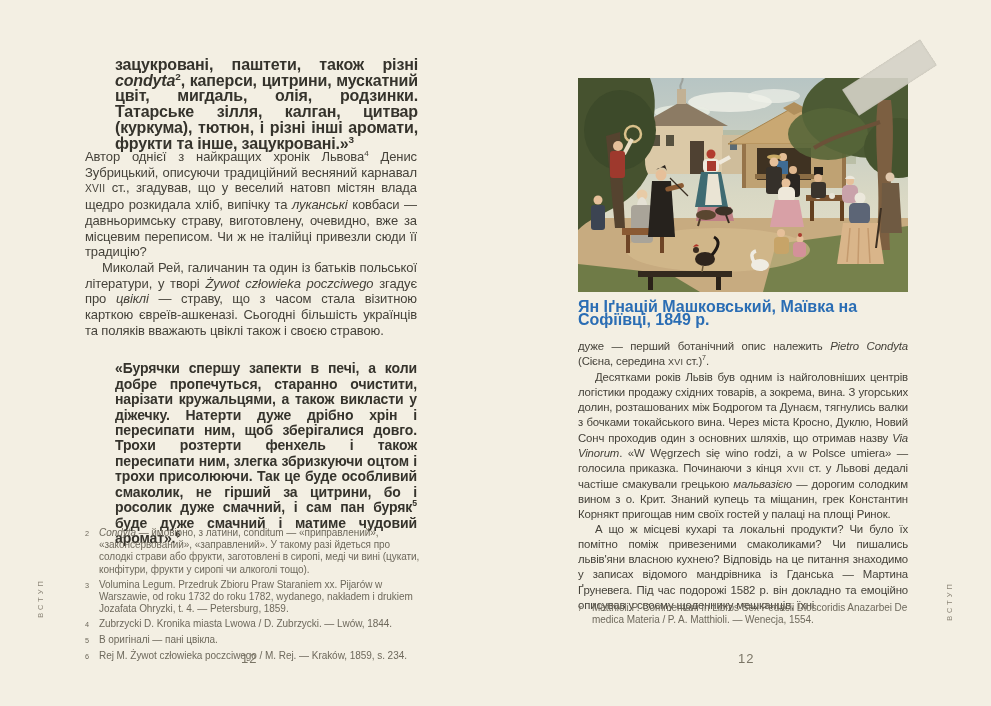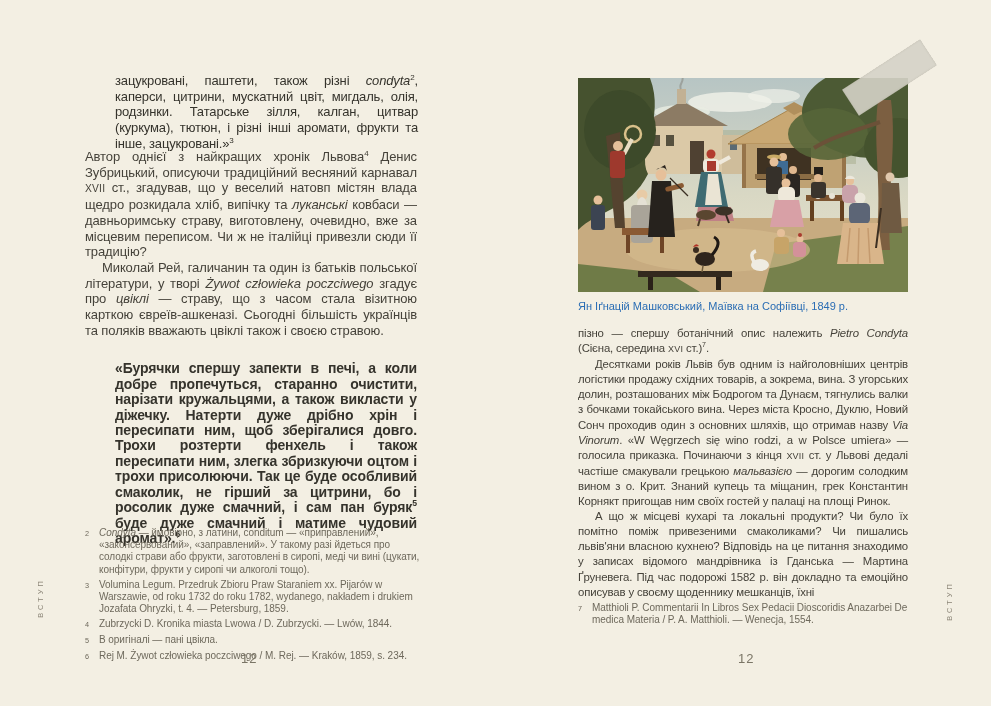--- a/index.html
+++ b/index.html
@@ -5,43 +5,43 @@
   html,body{margin:0;padding:0;}
   body{
     width:991px;height:706px;position:relative;overflow:hidden;
     background:#f3efe3;
     font-family:"Liberation Sans","DejaVu Sans",sans-serif;
     -webkit-font-smoothing:antialiased;
   }
   .abs{position:absolute;}
   
   .intro-quote{
-    left:115px;top:73px;width:303px;
-    font-size:13px;font-weight:400;line-height:15.7px;
+    left:115px;top:57px;width:303px;
+    font-size:16px;font-weight:700;line-height:15.7px;
     letter-spacing:-.15px;color:#35332c;text-align:justify;hyphens:auto;
   }
   .lp-body{left:85px;top:149px;width:332px;color:#45423a;}
   .body-par{
     margin:0;font-size:13px;line-height:15.7px;letter-spacing:-.1px;
     text-align:justify;hyphens:auto;
   }
   .indent{text-indent:17px;}
   .block-quote{
     margin:23px 0 9px 0;padding-left:30px;
     font-size:14px;font-weight:700;line-height:15.4px;
     letter-spacing:-.1px;color:#35332c;text-align:justify;hyphens:auto;
   }
   .footnotes{left:85px;top:527px;width:338px;}
   .fn-row{display:grid;grid-template-columns:14px 1fr;margin-bottom:3px;color:#6e695c;}
   .fn-num{font-size:7.3px;line-height:12px;padding-top:1px;}
   .fn-text{font-size:10px;line-height:12.2px;letter-spacing:-.05px;text-align:left;}
   .rp{left:578px;top:78px;width:330px;}
   .painting-frame{width:330px;height:214px;position:relative;}
   .caption{margin-top:8px;}
-  .caption-title{font-size:11px;font-weight:400;line-height:13px;color:#2a6db4;}
+  .caption-title{font-size:16px;font-weight:700;line-height:13px;color:#2a6db4;}
   .caption-sub{font-size:10.6px;font-weight:700;line-height:13px;color:#3a382f;}
   .rp-body{margin-top:13px;color:#45423a;}
   .rp-body .body-par{font-size:11.4px;line-height:15.1px;letter-spacing:-.15px;}
   .rp-footnote{left:578px;top:602px;width:334px;}
   .i{font-style:italic;}
   sup{font-size:62%;line-height:0;vertical-align:super;}
   .sc{font-size:79%;text-transform:uppercase;letter-spacing:.02em;}
   .folio{font-size:13px;color:#7a7566;letter-spacing:1px;}
   .side-label{
     font-size:7.5px;color:#8b8577;letter-spacing:3px;white-space:nowrap;
@@ -240,21 +240,21 @@
           <line x1="303" y1="130" x2="298" y2="170" stroke="#3c2f22" stroke-width="2"></line>
         </g>
       </svg>
     </div>
 
     <div class="caption">
       <div class="caption-title">Ян Іґнацій Машковський, Маївка на Софіївці, 1849 р.</div>
     </div>
 
     <div class="rp-body">
-      <p class="body-par"><span>пізно — спершу ботанічний опис належить </span><span class="i">Pietro Condyta</span><span> (Сієна, середина </span><span class="sc">xvi</span><span> ст.)</span><sup>7</sup><span>.</span></p>
+      <p class="body-par"><span>дуже — перший ботанічний опис належить </span><span class="i">Pietro Condyta</span><span> (Сієна, середина </span><span class="sc">xvi</span><span> ст.)</span><sup>7</sup><span>.</span></p>
       <p class="body-par indent"><span>Десятками років Львів був одним із найголовніших центрів логістики продажу східних товарів, а зокрема, вина. З угорських долин, розташованих між Бодрогом та Дунаєм, тягнулись валки з бочками токайського вина. Через міста Кросно, Дуклю, Новий Сонч проходив один з основних шляхів, що отримав назву </span><span class="i">Via Vinorum</span><span>. «W Węgrzech się wino rodzi, a w Polsce umiera» — голосила приказка. Починаючи з кінця </span><span class="sc">xvii</span><span> ст. у Львові дедалі частіше смакували грецькою </span><span class="i">мальвазією</span><span> — дорогим солодким вином з о. Крит. Знаний купець та міщанин, грек Константин Корнякт пригощав ним своїх гостей у палаці на площі Ринок.</span></p>
       <p class="body-par indent"><span>А що ж місцеві кухарі та локальні продукти? Чи було їх помітно поміж привезеними смаколиками? Чи пишались львів'яни власною кухнею? Відповідь на це питання знаходимо у записах відомого мандрівника із Гданська — Мартина Ґруневега. Під час подорожі 1582 р. він докладно та емоційно описував у своєму щоденнику мешканців, їхні</span></p>
     </div>
   </div>
 
   <div class="abs tape-strip"></div>
 
   <div class="abs rp-footnote">
     <div class="fn-row">
       <span class="fn-num">7</span>

